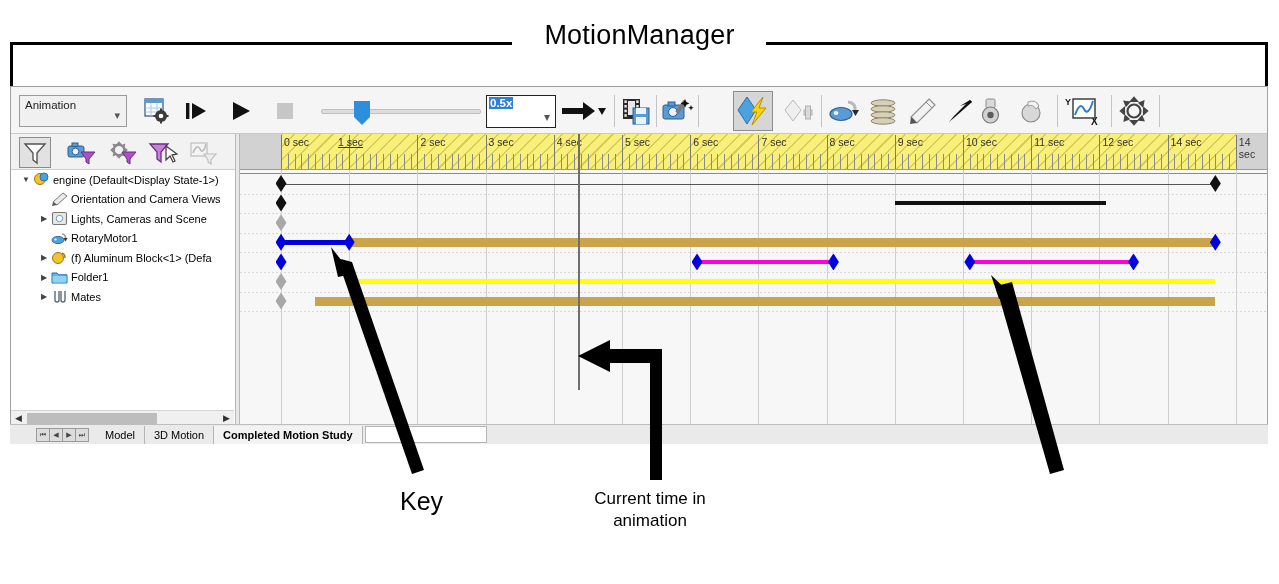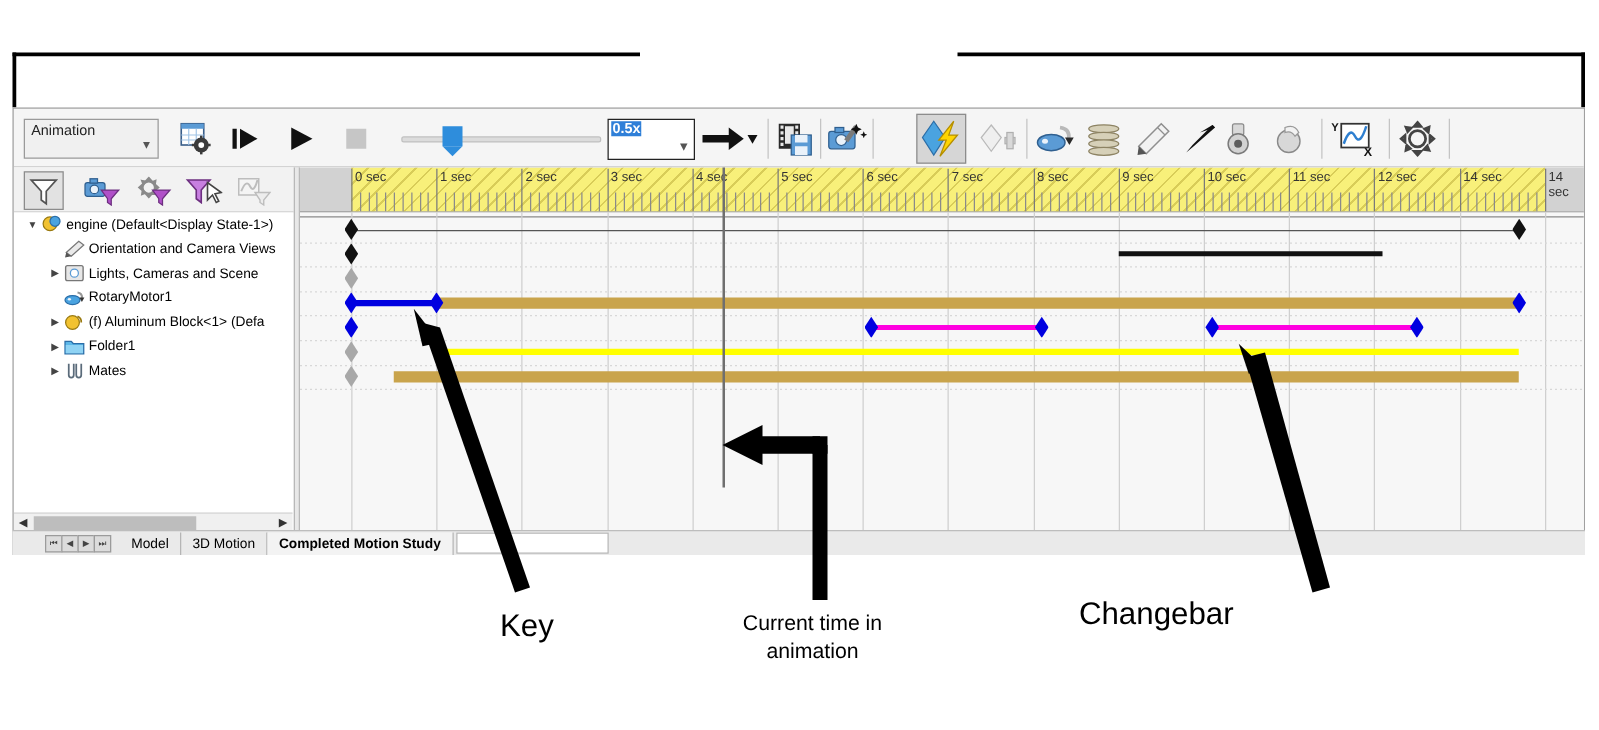--- a/index.html
+++ b/index.html
@@ -139,20 +139,21 @@
   .alabel .sub{font-size:17px;line-height:22px;}
 </style>
 </head>
 <body>
 
 <div id="title-callout">
   <div id="trule-l" class="trule"></div>
   <div id="trule-r" class="trule"></div>
   <div id="brk-l" class="bracket-v"></div>
   <div id="brk-r" class="bracket-v"></div>
+  <div id="title-text">MotionManager</div>
 </div>
 
 <div id="mm">
 
   <div id="toolbar">
 
     <div id="study-select">
       <span>Animation</span>
       <span class="chev">▾</span>
     </div>
@@ -465,21 +466,21 @@
         <div class="rtick" style="left: 47.82px;"></div>
         <div class="rtick" style="left: 54.64px;"></div>
         <div class="rtick" style="left: 61.46px;"></div>
         <div class="rtick" style="left: 68.28px;"></div>
         <div class="rtick" style="left: 75.1px;"></div>
         <div class="rtick" style="left: 81.92px;"></div>
         <div class="rtick" style="left: 88.74px;"></div>
         <div class="rtick" style="left: 95.56px;"></div>
         <div class="rtick" style="left: 102.38px;"></div>
         <div class="rmajor" style="left: 109.2px;"></div>
-        <div class="rlabel" style="left: 110px;">1 sec</div>
+        <div class="rlabel" style="left: 96px; text-decoration: underline;">1 sec</div>
         <div class="rtick" style="left: 116.02px;"></div>
         <div class="rtick" style="left: 122.84px;"></div>
         <div class="rtick" style="left: 129.66px;"></div>
         <div class="rtick" style="left: 136.48px;"></div>
         <div class="rtick" style="left: 143.3px;"></div>
         <div class="rtick" style="left: 150.12px;"></div>
         <div class="rtick" style="left: 156.94px;"></div>
         <div class="rtick" style="left: 163.76px;"></div>
         <div class="rtick" style="left: 170.58px;"></div>
         <div class="rmajor" style="left: 177.4px;"></div>
@@ -734,16 +735,13 @@
     <div class="big">Key</div>
   </div>
 
   <div class="alabel" style="left:520px;top:488px;width:260px">
     <div class="sub" id="anno-tb-sub">
         <div>Current time in</div>
         <div>animation</div>
       </div>
   </div>
 
-  <div class="alabel" style="left:790px;top:476px;width:270px">
-    <div class="big">Changebar</div>
-  </div>
 </div>
 
 </body></html>

